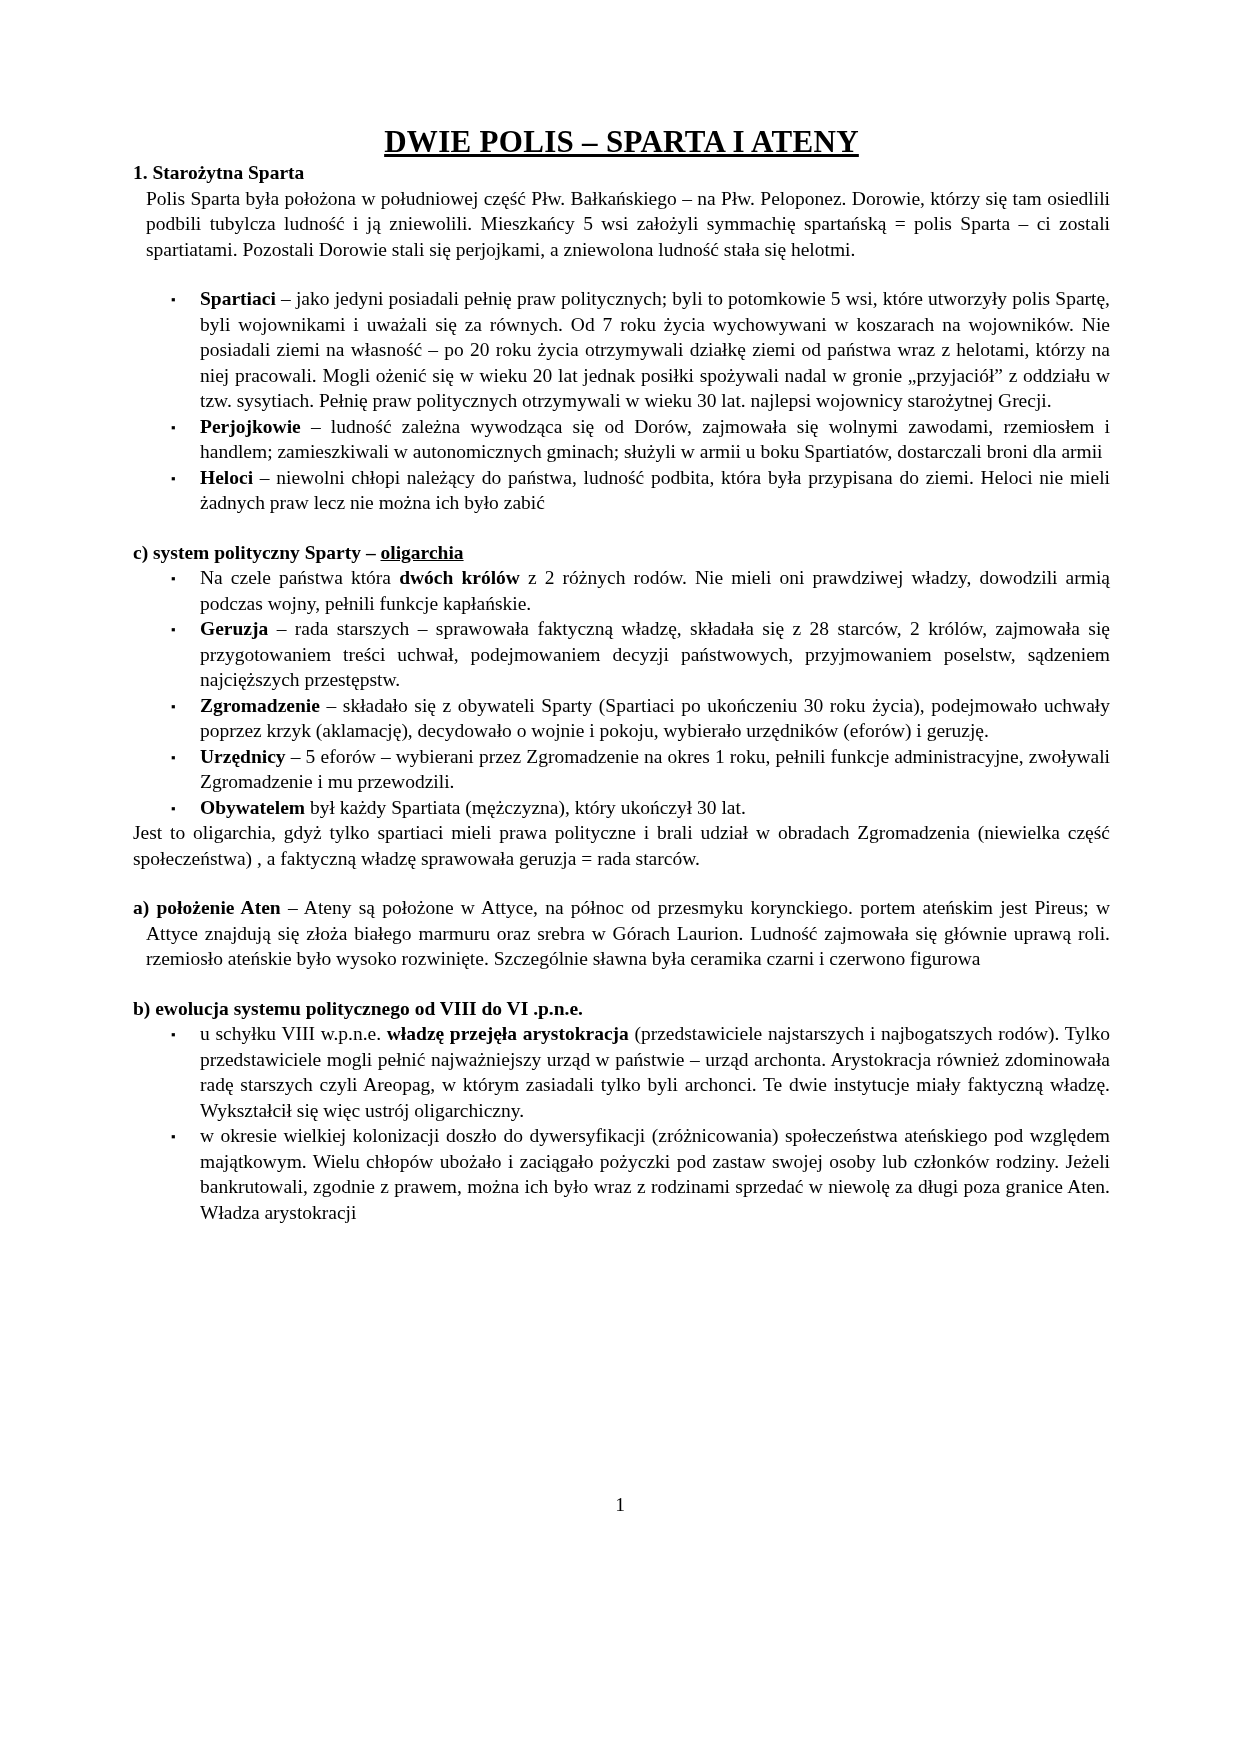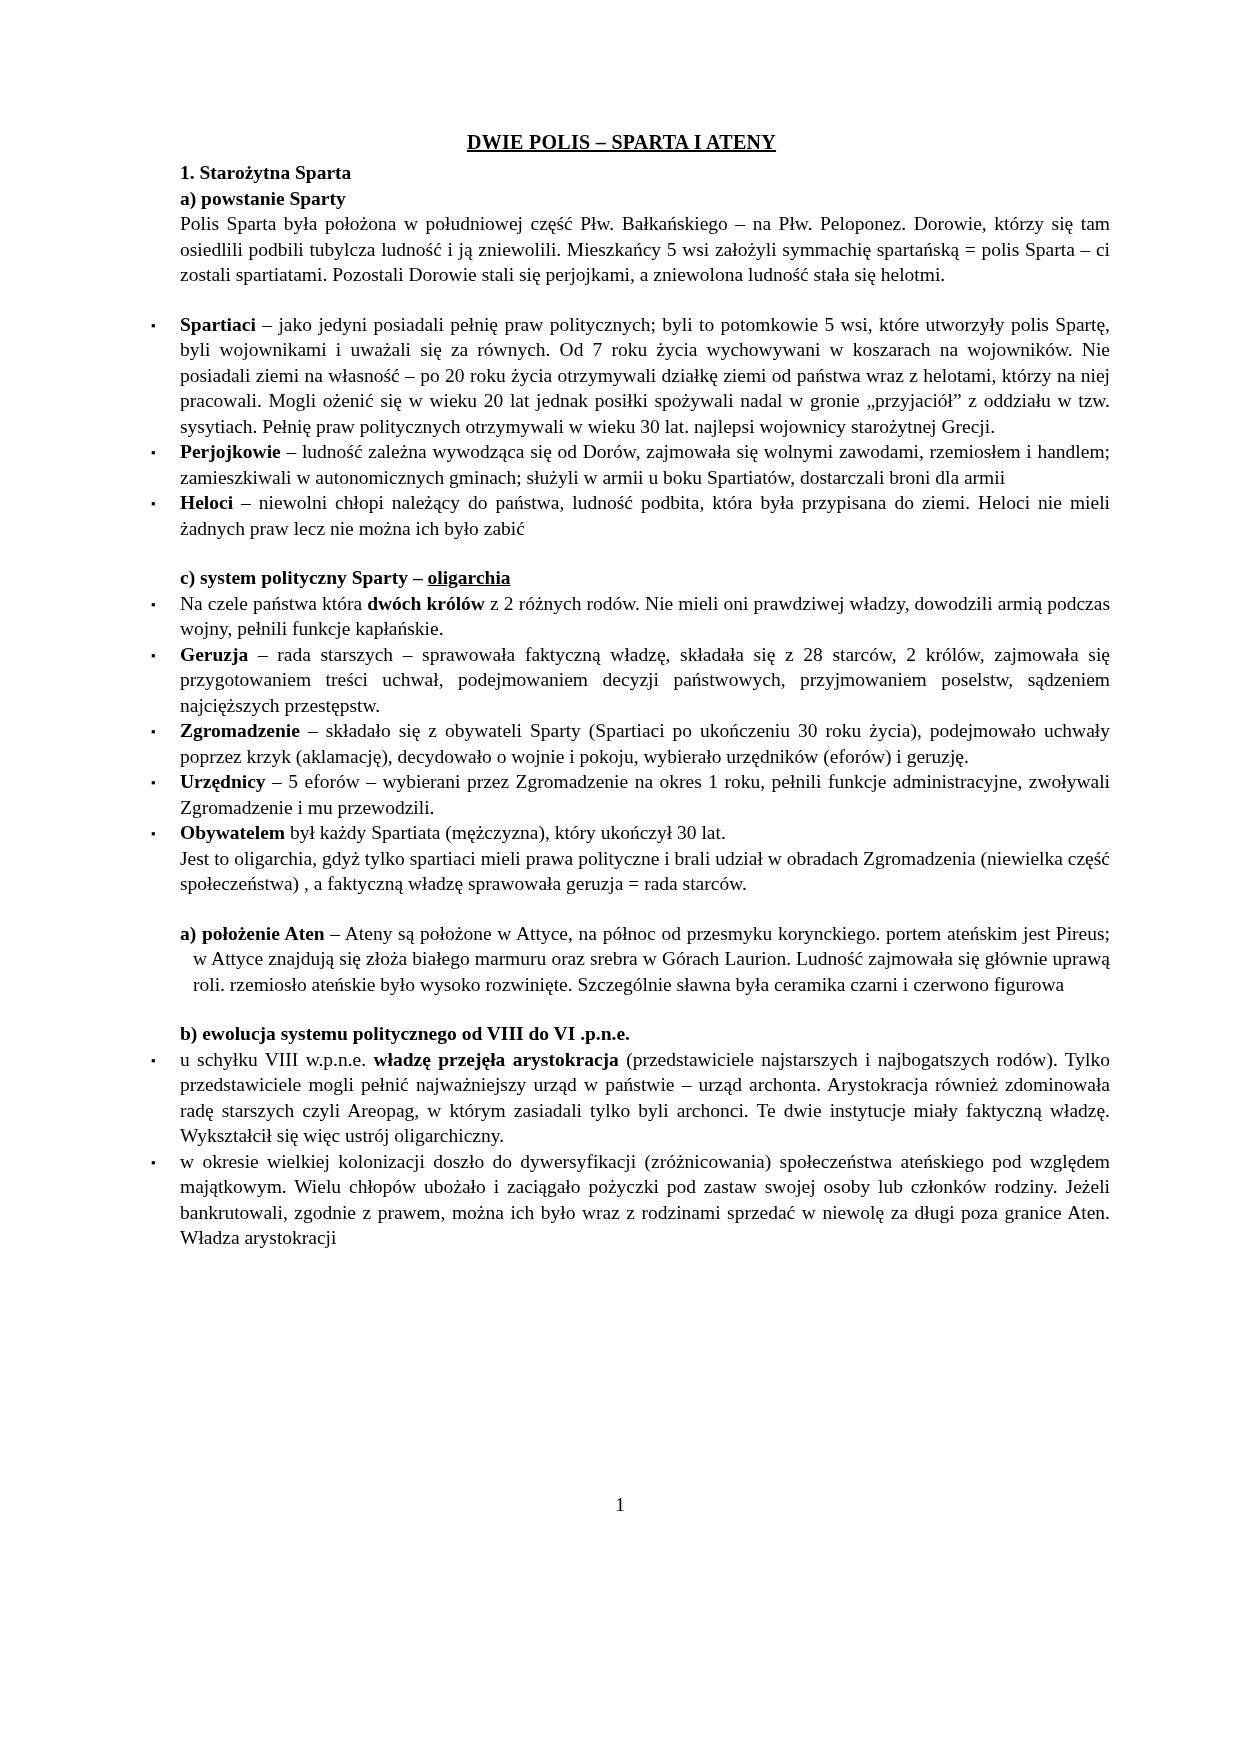--- a/index.html
+++ b/index.html
@@ -18,29 +18,28 @@
   .page {
     position: absolute;
     left: 133px;
     top: 128px;
     width: 977px;
   }
   .title {
     text-align: center;
     font-weight: bold;
     text-decoration: underline;
-    font-size: 20px;
+    font-size: 31px;
     line-height: 28px;
     margin-bottom: 4px;
     letter-spacing: 0.3px;
   }
   #doc-body div, #doc-body li {
     font-size: 19.5px;
     line-height: 25.5px;
-    margin-left: 47px;
   }
   .heading { font-weight: bold; }
   .subheading {
     margin-left: 32px;
     font-weight: bold;
   }
   .paragraph { text-align: justify; }
   .paragraph.indent-a { margin-left: 13px; }
   .paragraph.hang-a {
     padding-left: 13px;
@@ -75,21 +74,20 @@
     font-size: 19.5px;
   }
 </style>
 </head>
 <body>
 
 <div class="page">
   <div class="title">DWIE POLIS – SPARTA I ATENY</div>
   <div id="doc-body">
       <div class="heading"><span class="b">1. Starożytna Sparta</span></div>
-      <div class="heading"><span class="b">a) powstanie Sparty</span></div>
       <div class="paragraph indent-a"><span>Polis Sparta była położona w południowej część Płw. Bałkańskiego – na Płw. Peloponez. Dorowie, którzy się tam osiedlili podbili tubylcza ludność i ją zniewolili. Mieszkańcy 5 wsi założyli symmachię spartańską = polis Sparta – ci zostali spartiatami. Pozostali Dorowie stali się perjojkami, a zniewolona ludność stała się helotmi.</span></div>
       <div class="spacer"></div>
       <ul class="bullets">
         <li><span class="marker">▪</span><span class="b">Spartiaci</span><span> – jako jedyni posiadali pełnię praw politycznych; byli to potomkowie 5 wsi, które utworzyły polis Spartę, byli wojownikami i uważali się za równych. Od 7 roku życia wychowywani w koszarach na wojowników. Nie posiadali ziemi na własność – po 20 roku życia otrzymywali działkę ziemi od państwa wraz z helotami, którzy na niej pracowali. Mogli ożenić się w wieku 20 lat jednak posiłki spożywali nadal w gronie „przyjaciół” z oddziału w tzw. sysytiach. Pełnię praw politycznych otrzymywali w wieku 30 lat. najlepsi wojownicy starożytnej Grecji.</span></li>
         <li><span class="marker">▪</span><span class="b">Perjojkowie</span><span> – ludność zależna wywodząca się od Dorów, zajmowała się wolnymi zawodami, rzemiosłem i handlem; zamieszkiwali w autonomicznych gminach;  służyli w armii u boku Spartiatów, dostarczali broni dla armii</span></li>
         <li><span class="marker">▪</span><span class="b">Heloci</span><span> – niewolni chłopi należący do państwa, ludność podbita, która była przypisana do ziemi. Heloci nie mieli żadnych praw lecz nie można ich było zabić</span></li>
       </ul>
       <div class="spacer"></div>
       <div class="heading"><span class="b">c) system polityczny Sparty</span><span> – </span><span class="u">oligarchia</span></div>
       <ul class="bullets">

